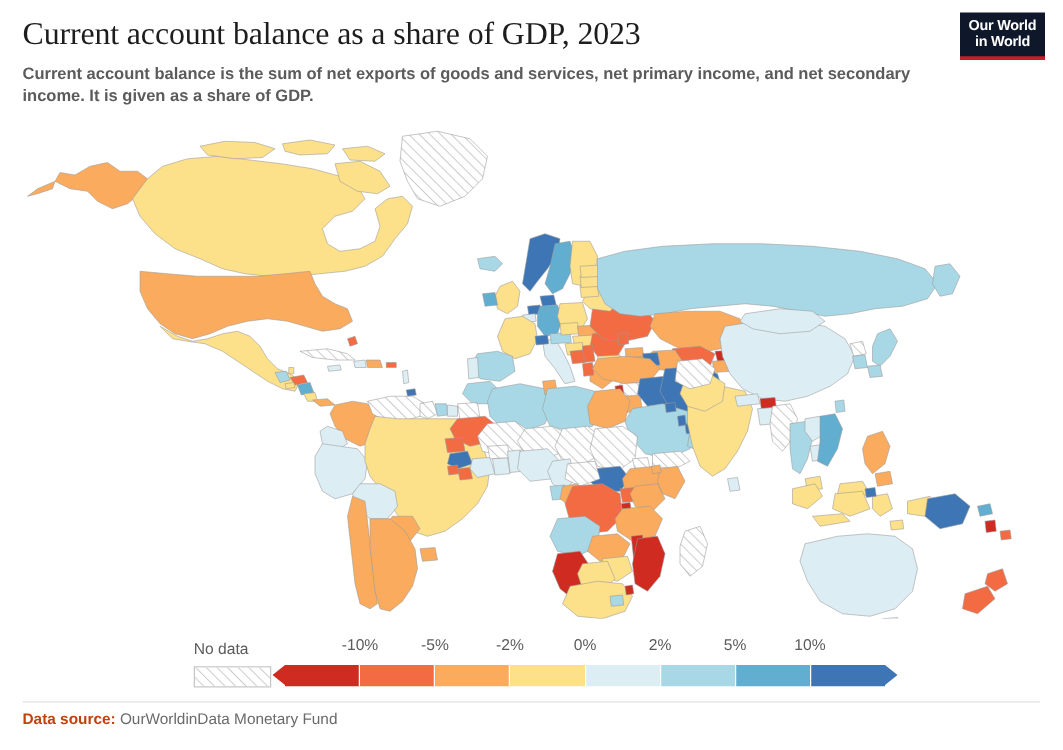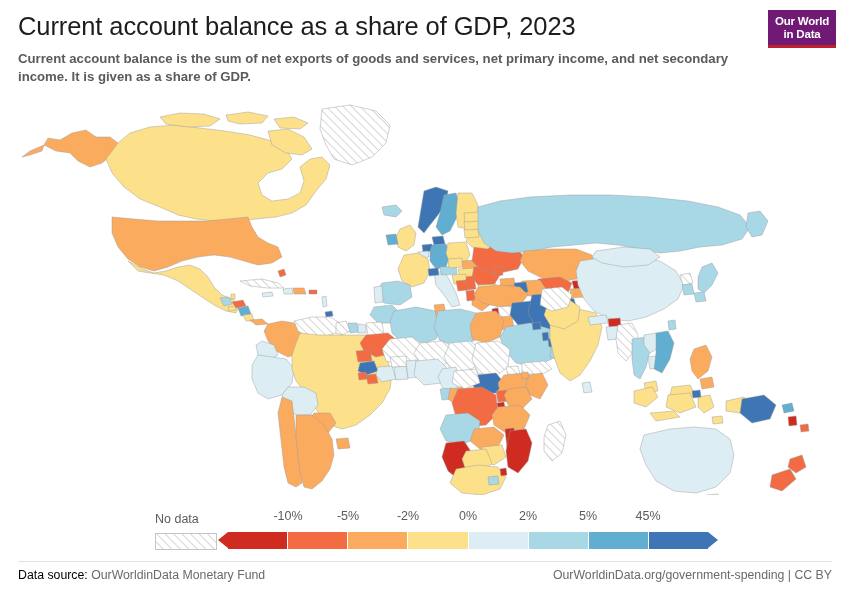--- a/index.html
+++ b/index.html
@@ -18,21 +18,21 @@
   }
 
   
   #header {
     position: absolute;
     left: 18px;
     top: 12px;
     width: 740px;
   }
   #chart-title {
-    font-family: Liberation Sans, sans-serif;
+    font-family: Liberation Serif, serif;
     font-size: 25.5px;
     font-weight: 400;
     color: #1d1d1d;
     letter-spacing: -0.1px;
     line-height: 1.15;
     margin: 0;
     white-space: nowrap;
   }
   #chart-subtitle {
     font-family: "Liberation Sans", sans-serif;
@@ -180,44 +180,44 @@
   }
   #source-text {
     position: absolute;
     left: 18px;
     top: 0;
     font-size: 12.3px;
     color: #6a6a6a;
     white-space: nowrap;
   }
   #source-text .src-label {
-    font-weight: 400;
-    color: #000000;
+    font-weight: 700;
+    color: #c2410c;
   }
   #attribution-text {
     position: absolute;
     right: 18px;
     top: 0;
     font-size: 12.3px;
     color: #6a6a6a;
     white-space: nowrap;
   }
 </style>
 </head>
 <body>
 
 <div id="page">
 
   <div id="header">
     <h1 id="chart-title">Current account balance as a share of GDP, 2023</h1>
     <p id="chart-subtitle">Current account balance is the sum of net exports of goods and services, net primary income, and net secondary income. It is given as a share of GDP.</p>
   </div>
 
-  <div id="owid-logo" style="background: #701a75;">
-    <span class="logo-text"><span>Our World</span><br><span>in Data</span></span>
+  <div id="owid-logo" style="background: #0f172a;">
+    <span class="logo-text"><span>Our World</span><br><span>in World</span></span>
     <span class="logo-rule" style="background: rgb(192, 32, 44);"></span>
   </div>
 
   <div id="map-wrap">
     <svg id="world-map" width="850" height="400" viewBox="0 0 850 400" xmlns="http://www.w3.org/2000/svg">
       <defs>
         <pattern id="hatch" patternUnits="userSpaceOnUse" width="6" height="6" patternTransform="rotate(-45)">
           <rect width="6" height="6" fill="#ffffff"></rect>
           <line x1="0" y1="0" x2="0" y2="6" stroke="#cccccc" stroke-width="1.6"></line>
         </pattern>
@@ -434,37 +434,36 @@
     </div>
 
     <div id="ramp-area">
       <div id="ramp-ticks">
         <span class="tick" style="left:60px">-10%</span>
         <span class="tick" style="left:120px">-5%</span>
         <span class="tick" style="left:180px">-2%</span>
         <span class="tick" style="left:240px">0%</span>
         <span class="tick" style="left:300px">2%</span>
         <span class="tick" style="left:360px">5%</span>
-        <span class="tick" style="left:420px">45%</span>
+        <span class="tick" style="left:420px">10%</span>
       </div>
 
       <div class="ramp-cap" id="ramp-cap-left" style="border-right: 10px solid rgb(207, 43, 32);"></div>
       <div id="ramp-bar">
         <div class="bin" style="background: rgb(207, 43, 32);"></div>
         <div class="bin" style="background: rgb(242, 107, 67);"></div>
         <div class="bin" style="background: rgb(251, 171, 94);"></div>
         <div class="bin" style="background: rgb(253, 224, 138);"></div>
         <div class="bin" style="background: rgb(220, 238, 244);"></div>
         <div class="bin" style="background: rgb(168, 216, 230);"></div>
         <div class="bin" style="background: rgb(98, 174, 208);"></div>
         <div class="bin" style="background: rgb(62, 118, 181);"></div>
       </div>
       <div class="ramp-cap" id="ramp-cap-right" style="border-left: 10px solid rgb(62, 118, 181);"></div>
     </div>
   </div>
 
   <div id="footer">
     <div id="footer-rule"></div>
     <div id="source-text"><span class="src-label">Data source:</span> <span>OurWorldinData Monetary Fund</span></div>
-    <div id="attribution-text">OurWorldinData.org/government-spending | CC BY</div>
   </div>
 
 </div>
 
 </body></html>

